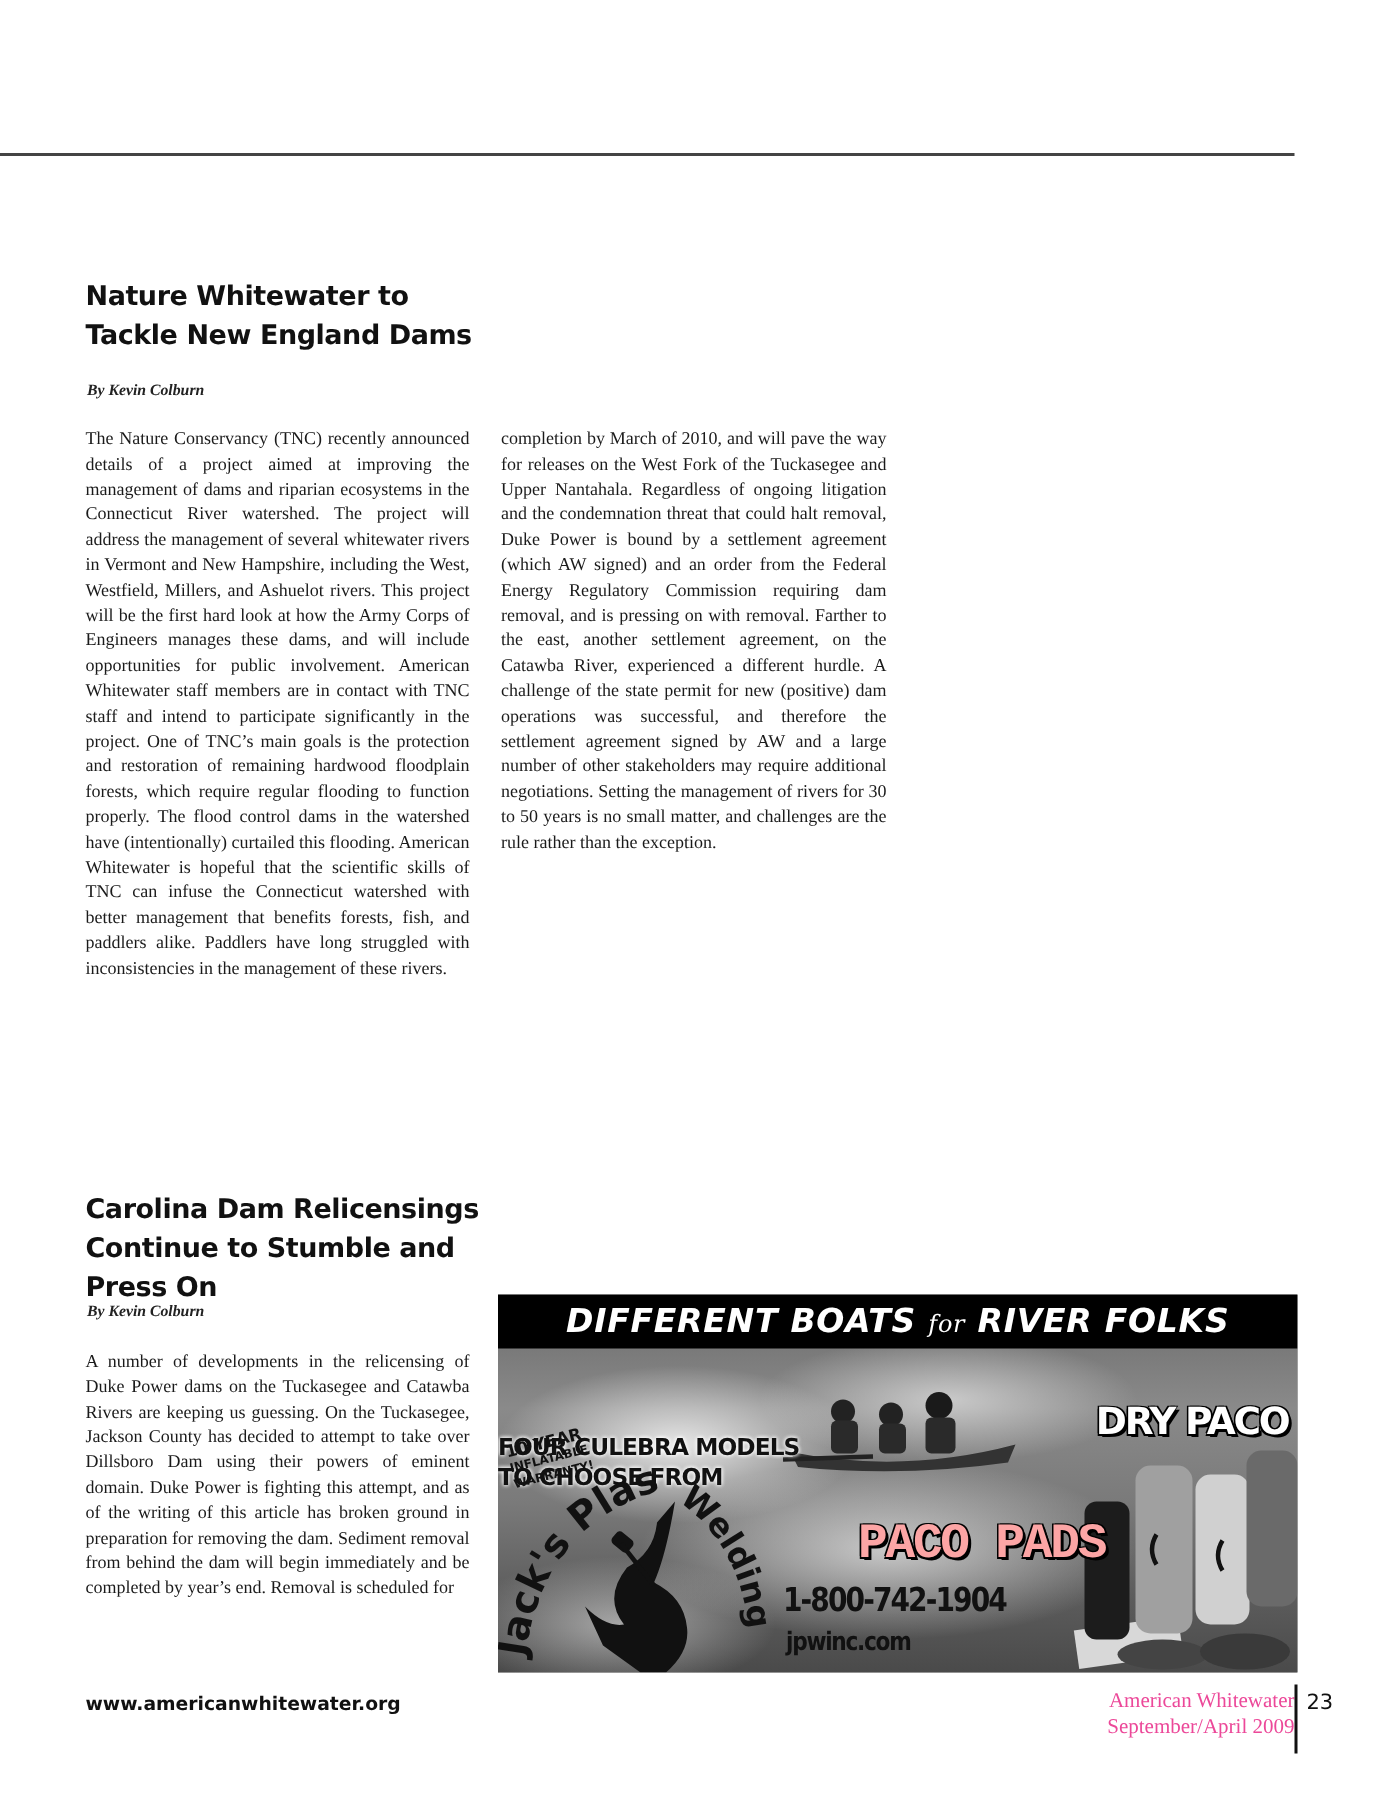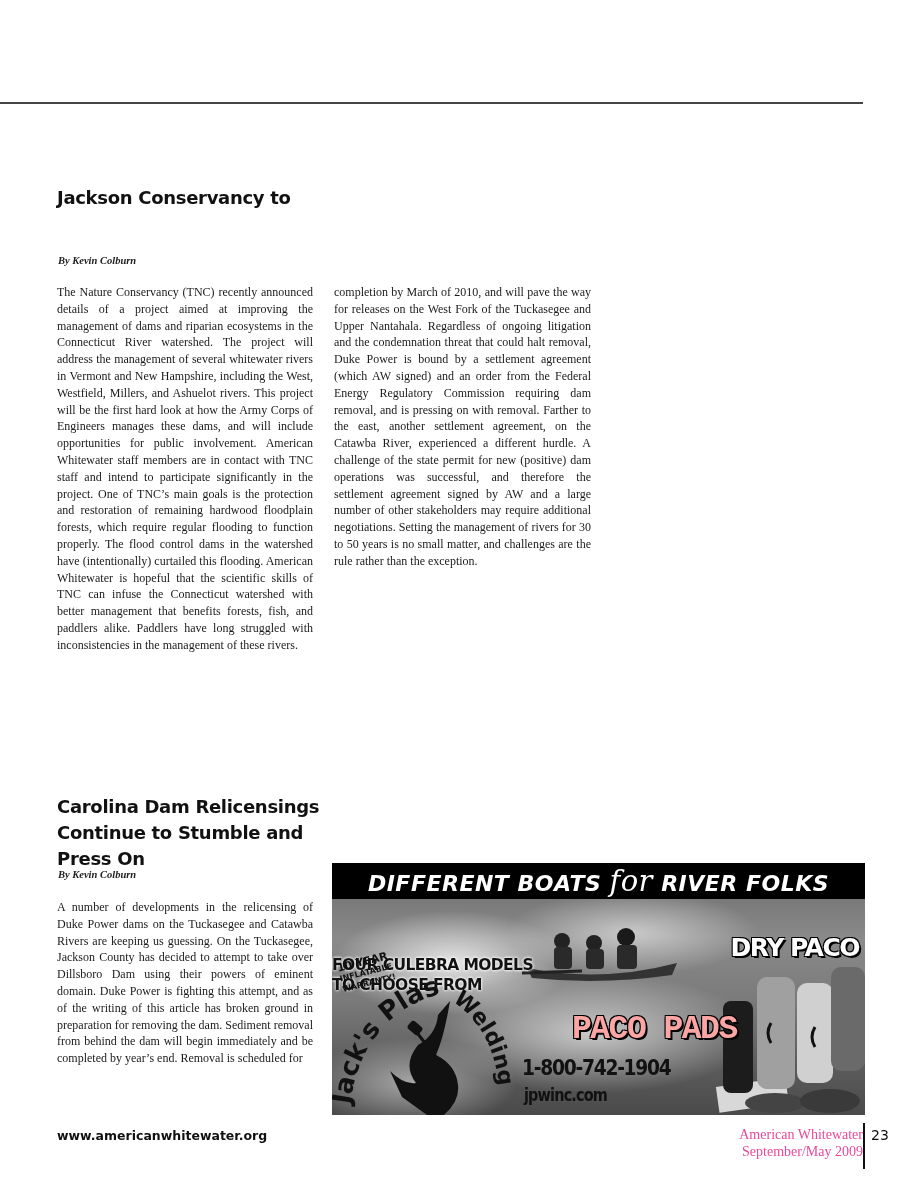--- a/index.html
+++ b/index.html
@@ -48,21 +48,21 @@
         linear-gradient(180deg, #6a6a6a 0%, #8a8a8a 30%, #7a7a7a 55%, #5c5c5c 80%, #4a4a4a 100%);
     }
     .ad-banner {
       position: absolute; left: 0; top: 0; width: 100%; height: 36px; background: #000;
       display: flex; align-items: center; justify-content: center;
     }
     .ad-banner-text {
       color: #fff; font-family: "DejaVu Sans", sans-serif; font-weight: bold;
       font-style: italic; font-size: 22px; letter-spacing: 0.5px; white-space: nowrap;
     }
-    .ad-banner-for { font-family: "DejaVu Serif", serif; font-weight: normal; font-size: 29px; }
+    .ad-banner-for { font-family: "DejaVu Serif", serif; font-weight: normal; font-size: 16px; }
     .ad-models {
       position: absolute; left: 0; top: 52px;
       font-family: "DejaVu Sans", sans-serif; font-weight: bold; font-size: 15.5px;
       line-height: 20px; color: #111; letter-spacing: -0.6px;
       text-shadow: 0 0 3px #fff, 0 0 3px #fff;
       margin-top: 40px;
     }
     .ad-drybags {
       position: absolute; right: 6px; top: 70px;
       font-family: "DejaVu Sans", sans-serif; font-weight: bold; font-size: 25px;
@@ -111,21 +111,22 @@
       position: absolute; left: 871px; top: 1127px;
       font-family: "DejaVu Sans", sans-serif; font-weight: normal; font-size: 14px; color: #111;
     }
   </style>
 </head>
 <body>
 
 <div class="top-rule"></div>
 
 <h2 class="headline" style="top:185px;">
-  <span>Jackson Conservancy to</span><br>
+  <span>Nature Whitewater to</span><br>
+  <span>Tackle New England Dams</span>
 </h2>
 <div class="byline" style="top:255px;">By Kevin Colburn</div>
 <p class="body-col col-left" style="top:284px;">The Nature Conservancy (TNC) recently announced details of a project aimed at improving the management of dams and riparian ecosystems in the Connecticut River watershed. The project will address the management of several whitewater rivers in Vermont and New Hampshire, including the West, Westfield, Millers, and Ashuelot rivers. This project will be the first hard look at how the Army Corps of Engineers manages these dams, and will include opportunities for public involvement. American Whitewater staff members are in contact with TNC staff and intend to participate significantly in the project. One of TNC’s main goals is the protection and restoration of remaining hardwood floodplain forests, which require regular flooding to function properly. The flood control dams in the watershed have (intentionally) curtailed this flooding. American Whitewater is hopeful that the scientific skills of TNC can infuse the Connecticut watershed with better management that benefits forests, fish, and paddlers alike. Paddlers have long struggled with inconsistencies in the management of these rivers.</p>
 
 <h2 class="headline" style="top:774px;margin-top:20px;">
   <span>Carolina Dam Relicensings</span><br>
   <span>Continue to Stumble and</span><br>
   <span>Press On</span>
 </h2>
 <div class="byline" style="top:869px;">By Kevin Colburn</div>
@@ -192,16 +193,16 @@
     </text>
     <path d="M95 140 L70 122 L58 96 Q72 110 84 108 Q70 90 86 70 Q104 60 106 40 L118 26 Q112 62 104 80 Q124 90 126 110 Q128 126 112 140 Z" fill="#111"></path>
     <rect x="76" y="48" width="14" height="10" rx="3" fill="#111" transform="rotate(40 83 53)"></rect>
     <line x1="82" y1="54" x2="104" y2="82" stroke="#111" stroke-width="3"></line>
   </svg>
 </div>
 
 <div class="footer-url">www.americanwhitewater.org</div>
 <div class="footer-pub">
   <div>American Whitewater</div>
-  <div>September/May 2009</div>
+  <div>September/April 2009</div>
 </div>
 <div class="footer-rule"></div>
 <div class="page-num">23</div>
 
 </body></html>

